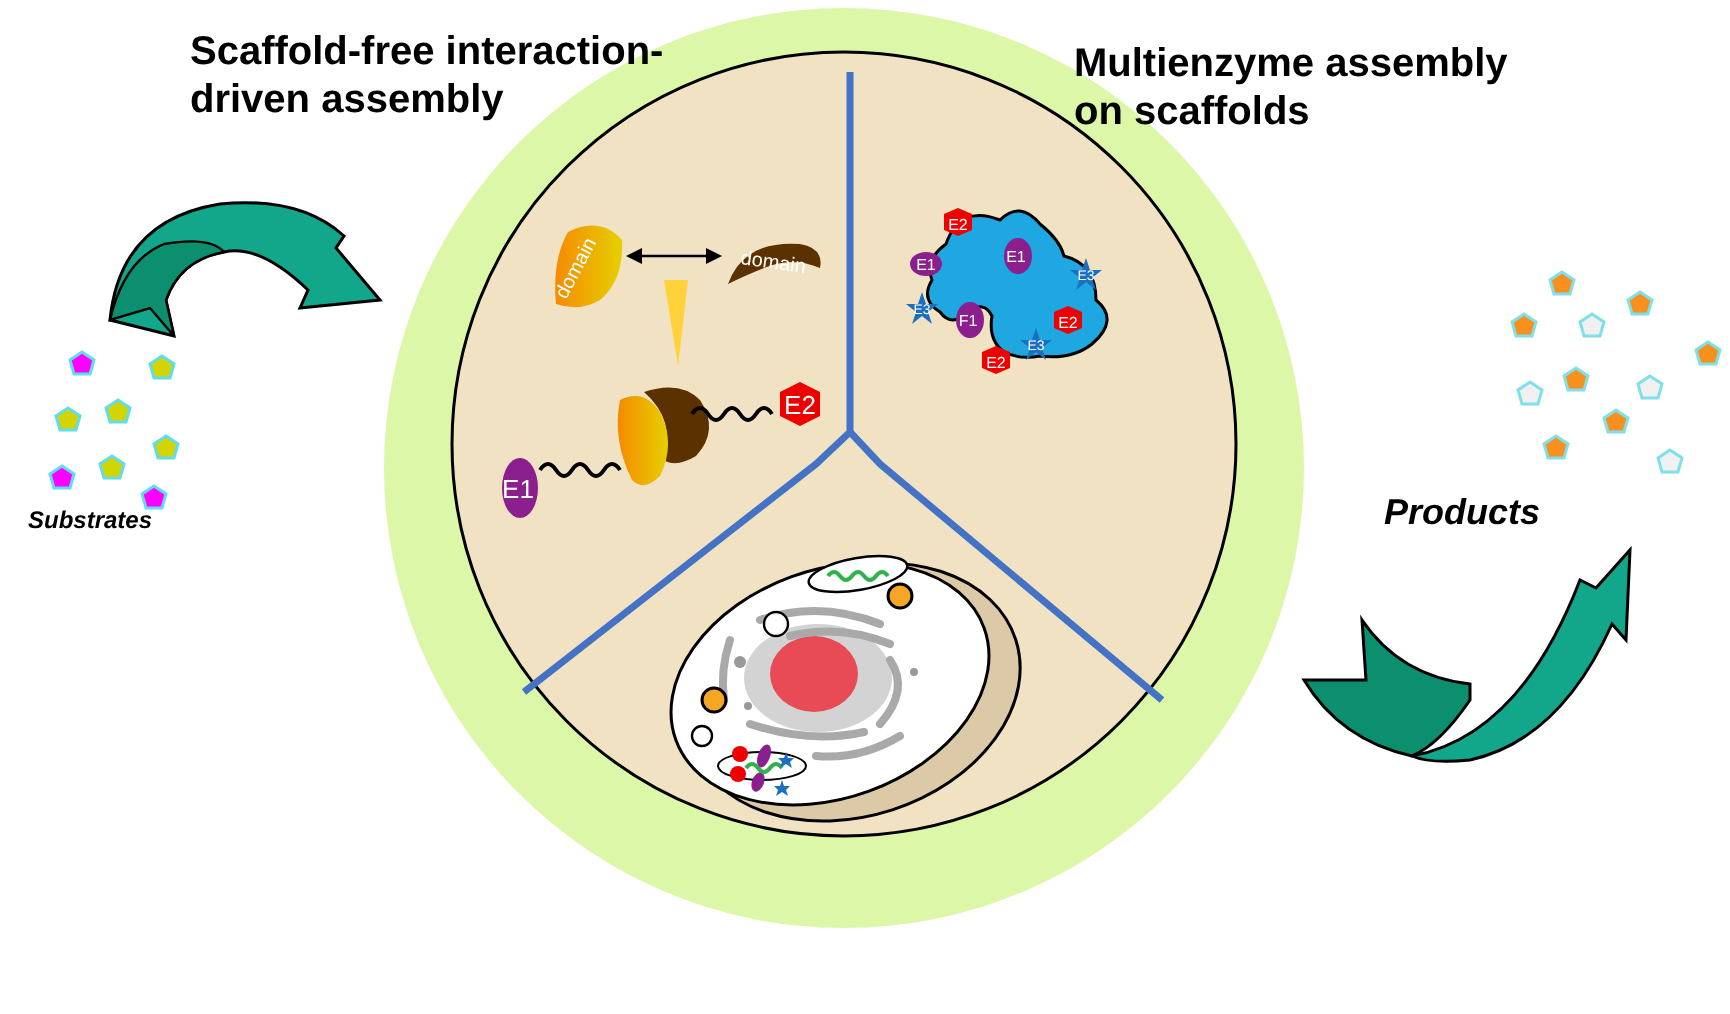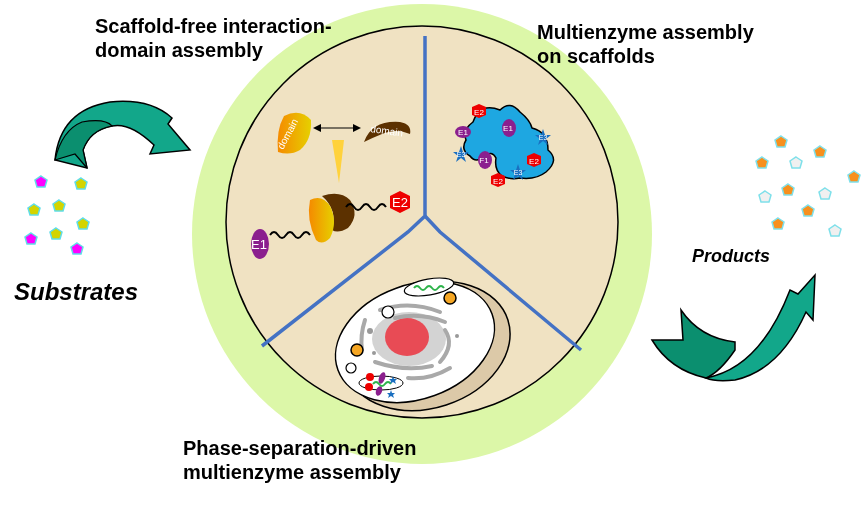--- a/index.html
+++ b/index.html
@@ -3,21 +3,21 @@
 <meta charset="utf-8">
 <style>
   html, body { margin: 0; padding: 0; background: #ffffff; }
   body { width: 865px; height: 507px; position: relative; overflow: hidden; font-family: "Liberation Sans", sans-serif; }
   #stage { position: absolute; left: 0; top: 0; width: 865px; height: 507px; }
   .label { position: absolute; font-family: "Liberation Sans", sans-serif; font-weight: bold; color: #000; font-size: 20px; line-height: 24px; white-space: pre-line; }
   .label.italic { font-style: italic; text-align: right; }
   #lbl-tl { left: 95px; top: 14px; }
   #lbl-tr { left: 537px; top: 20px; }
   #lbl-b { left: 183px; top: 436px; }
-  #lbl-sub { left: 14px; top: 280px; font-size: 24px; }
+  #lbl-sub { left: 14px; top: 248px; font-size: 12px; }
   #lbl-prod { left: 692px; top: 244px; font-size: 18px; }
   svg text { font-family: "Liberation Sans", sans-serif; }
 </style>
 </head>
 <body>
 
 <div id="stage">
 <svg width="865" height="507" viewBox="0 0 865 507">
   <defs>
     <linearGradient id="gOrange" x1="0" y1="0" x2="1" y2="0">
@@ -159,20 +159,18 @@
     <polygon points="788,184 794,188 792,195 784,195 782,188" fill="#f7901e" stroke="#7fe0ea" stroke-width="1.5"></polygon>
     <polygon points="765,191 771,195 769,202 761,202 759,195" fill="#f0f0f0" stroke="#7fe0ea" stroke-width="1.5"></polygon>
     <polygon points="825,188 831,192 829,199 821,199 819,192" fill="#f0f0f0" stroke="#7fe0ea" stroke-width="1.5"></polygon>
     <polygon points="808,205 814,209 812,216 804,216 802,209" fill="#f7901e" stroke="#7fe0ea" stroke-width="1.5"></polygon>
     <polygon points="778,218 784,222 782,229 774,229 772,222" fill="#f7901e" stroke="#7fe0ea" stroke-width="1.5"></polygon>
     <polygon points="835,225 841,229 839,236 831,236 829,229" fill="#f0f0f0" stroke="#7fe0ea" stroke-width="1.5"></polygon>
   </g>
 </svg>
 
 <div class="label" id="lbl-tl">Scaffold-free interaction-
-domain assembly</div>
+driven assembly</div>
 <div class="label" id="lbl-tr">Multienzyme assembly
 on scaffolds</div>
-<div class="label" id="lbl-b">Phase-separation-driven
-multienzyme assembly</div>
 <div class="label italic" id="lbl-sub">Substrates</div>
 <div class="label italic" id="lbl-prod">Products</div>
 </div>
 
 </body></html>

